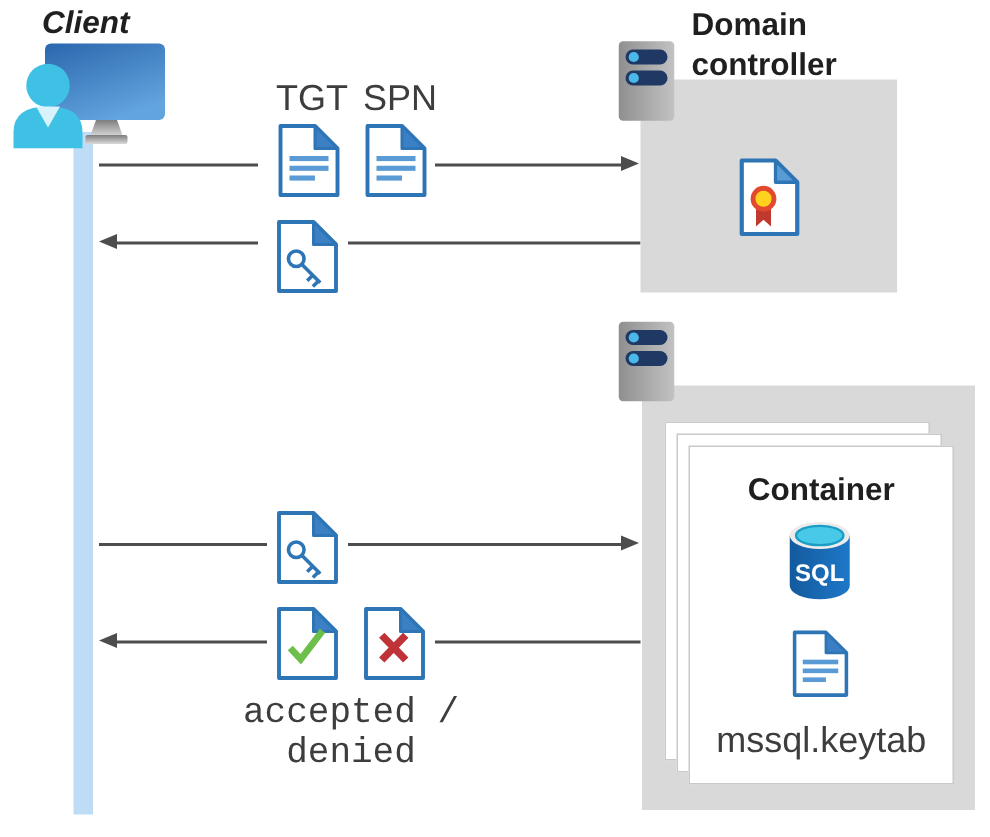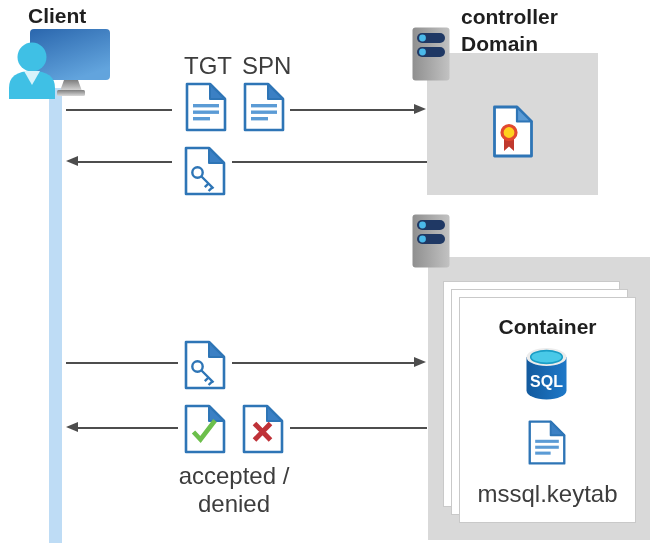--- a/index.html
+++ b/index.html
@@ -19,21 +19,21 @@
   .lifeline{position:absolute;left:49px;top:88px;width:13px;height:455px;background:#bedcf5;}
   svg{display:block;}
 </style>
 </head>
 <body>
 
 <div class="canvas">
 
   <div class="lifeline"></div>
 
-  <div class="abs title" style="left:28px;top:2px;">Client</div>
+  <div class="abs title" style="left:28px;top:2px;font-style:italic;">Client</div>
   <div class="abs" style="left:8px;top:27px;">
     <svg viewBox="0 0 104 72" width="104" height="72">
       <defs>
         <linearGradient id="gmon" x1="0" y1="0" x2="0.55" y2="1">
           <stop offset="0" stop-color="#2a66ad"></stop>
             <stop offset="1" stop-color="#62a4dd"></stop>
         </linearGradient>
         <linearGradient id="gstand" x1="0" y1="0" x2="0" y2="1">
           <stop offset="0" stop-color="#7e7e7e"></stop>
             <stop offset="1" stop-color="#d9d9d9"></stop>
@@ -126,41 +126,41 @@
   </div>
 
   <div class="abs" style="left:241px;top:404px;">
     <svg viewBox="0 0 44 50" width="44" height="50">
       <path d="M3 2 H26 L41 17 V48 H3 Z" fill="#fff" stroke="#2e75b6" stroke-width="2.6" stroke-linejoin="round"></path>
       <path d="M26 2 V17 H41 Z" fill="#3b80c4" stroke="#2e75b6" stroke-width="2" stroke-linejoin="round"></path>
       <path d="M13.5 19.5 L29.5 36 M29.5 19.5 L13.5 36" stroke="#bf3238" stroke-width="5" fill="none"></path>
     </svg>
   </div>
 
-  <div class="abs body-label center" style="left:144px;top:462px;width:180px;">accepted / denied</div>
+  <div class="abs body-label center" style="left:144px;top:462px;width:180px;font-family:Liberation Mono, monospace;">accepted / denied</div>
 
   <div class="abs graybox" style="left:427px;top:53px;width:171px;height:142px;"></div>
   <div class="abs" style="left:412px;top:27px;">
     <svg viewBox="0 0 38 54" width="38" height="54">
       <defs>
         <linearGradient id="gsrv1" x1="0" y1="0" x2="1" y2="0">
           <stop offset="0" stop-color="#8f8f8f"></stop>
             <stop offset="1" stop-color="#c2c2c2"></stop>
         </linearGradient>
       </defs>
       <rect x="0.5" y="0.5" width="37" height="53" rx="3" fill="url(#gsrv1)"></rect>
       <rect x="5" y="6" width="28" height="10" rx="5" fill="#1f3864"></rect>
       <rect x="5" y="20" width="28" height="10" rx="5" fill="#1f3864"></rect>
       <circle cx="10.5" cy="11" r="3.4" fill="#4ab9ea"></circle>
       <circle cx="10.5" cy="25" r="3.4" fill="#4ab9ea"></circle>
     </svg>
   </div>
   <div class="abs title" style="left:461px;top:3px;">
+    <div>Domain</div>
     <div>controller</div>
-    <div>Domain</div>
   </div>
 
   <div class="abs" style="left:492px;top:105px;">
     <svg viewBox="0 0 42 53" width="42" height="53">
       <path d="M2.5 2 H25 L39.5 16.5 V51 H2.5 Z" fill="#fff" stroke="#2e75b6" stroke-width="2.8" stroke-linejoin="round"></path>
       <path d="M25 2 V16.5 H39.5 Z" fill="#5b9bd5" stroke="#2e75b6" stroke-width="2.2" stroke-linejoin="round"></path>
       <path d="M12 32 L12 46 L17 41.5 L22 46 L22 32 Z" fill="#c0392e"></path>
       <circle cx="17" cy="27.5" r="7" fill="#ffd21e" stroke="#e2492f" stroke-width="3.2"></circle>
     </svg>
   </div>

